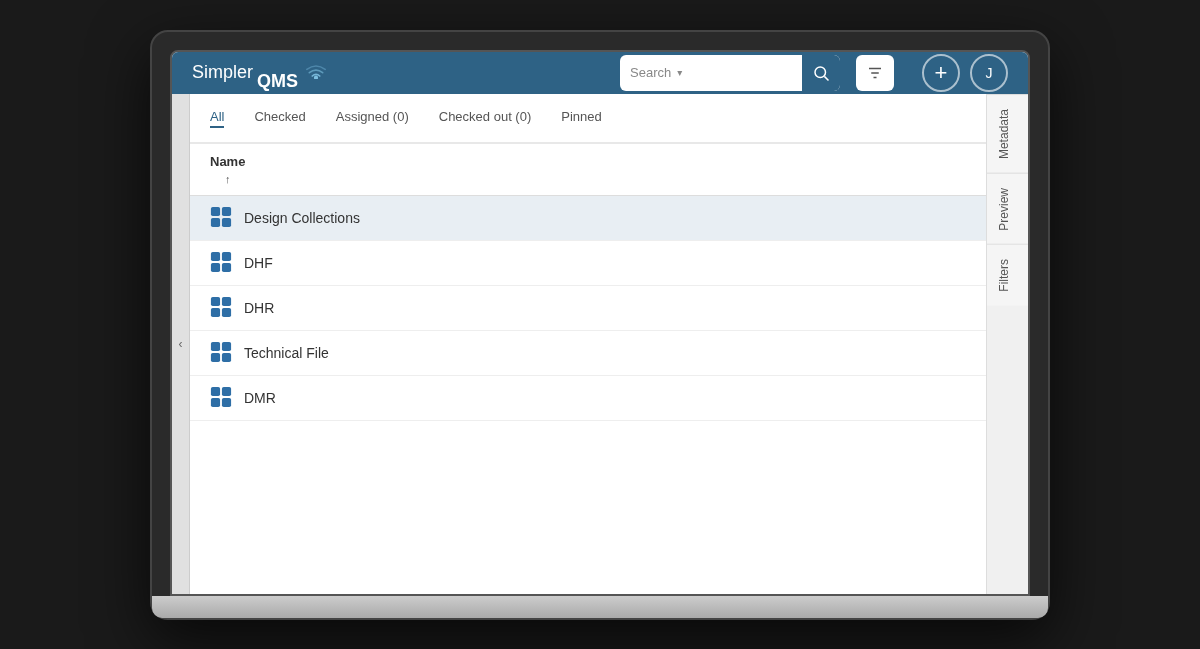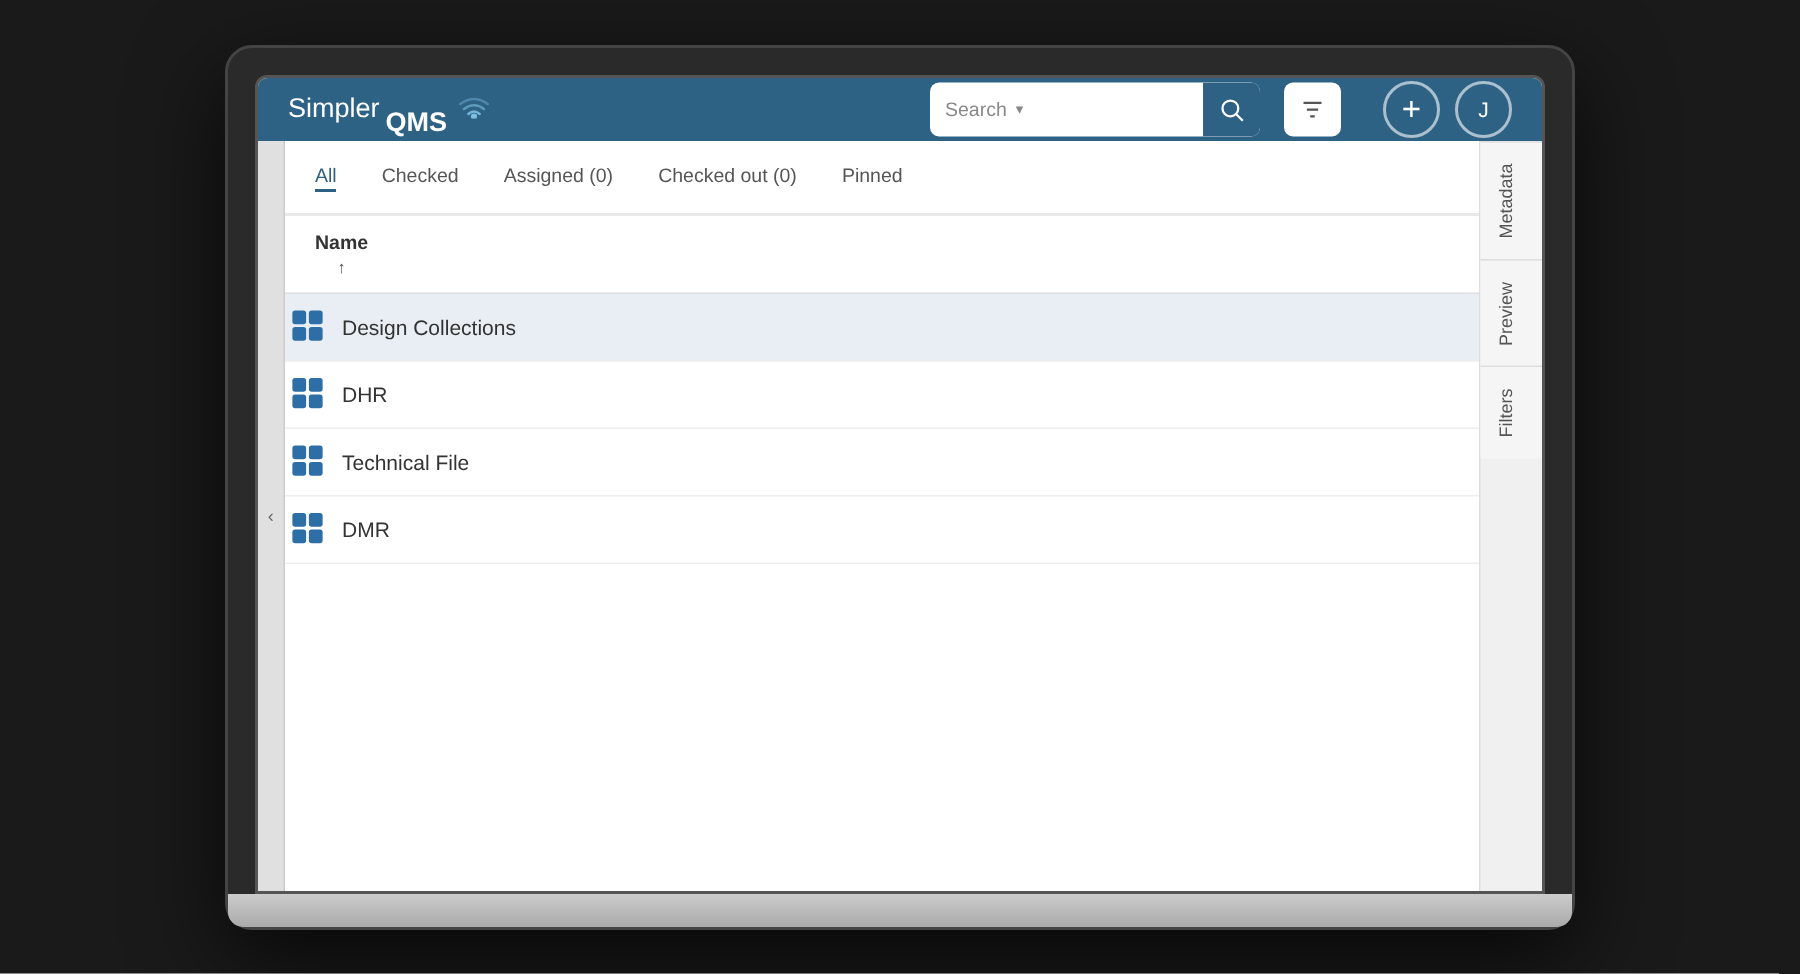--- a/index.html
+++ b/index.html
@@ -251,21 +251,21 @@
     }
 
     .sort-arrow {
       font-size: 11px;
       color: #555;
     }
 
     .table-row {
       display: flex;
       align-items: center;
-      padding: 10px 4px;
+      padding: 10px 20px;
       border-bottom: 1px solid #eee;
       cursor: pointer;
       gap: 10px;
     }
 
     .table-row.selected {
       background: #e8eef3;
     }
 
     .folder-icon {
@@ -385,54 +385,65 @@
               <svg viewBox="0 0 24 24" fill="none">
                 <rect x="1" y="1" width="10" height="10" rx="2" fill="#2e6ea6"></rect>
                 <rect x="13" y="1" width="10" height="10" rx="2" fill="#2e6ea6"></rect>
                 <rect x="1" y="13" width="10" height="10" rx="2" fill="#2e6ea6"></rect>
                 <rect x="13" y="13" width="10" height="10" rx="2" fill="#2e6ea6"></rect>
               </svg>
             </div>
             <span class="row-label">Design Collections</span>
           </div>
 
-
           <div class="table-row">
             <div class="folder-icon grid-icon">
               <svg viewBox="0 0 24 24" fill="none">
                 <rect x="1" y="1" width="10" height="10" rx="2" fill="#2e6ea6"></rect>
                 <rect x="13" y="1" width="10" height="10" rx="2" fill="#2e6ea6"></rect>
                 <rect x="1" y="13" width="10" height="10" rx="2" fill="#2e6ea6"></rect>
                 <rect x="13" y="13" width="10" height="10" rx="2" fill="#2e6ea6"></rect>
               </svg>
             </div>
-            <span class="row-label">DHR</span>
+            <span class="row-label">DHF</span>
           </div>
 
           <div class="table-row">
             <div class="folder-icon grid-icon">
               <svg viewBox="0 0 24 24" fill="none">
                 <rect x="1" y="1" width="10" height="10" rx="2" fill="#2e6ea6"></rect>
                 <rect x="13" y="1" width="10" height="10" rx="2" fill="#2e6ea6"></rect>
                 <rect x="1" y="13" width="10" height="10" rx="2" fill="#2e6ea6"></rect>
                 <rect x="13" y="13" width="10" height="10" rx="2" fill="#2e6ea6"></rect>
               </svg>
             </div>
-            <span class="row-label">Technical File</span>
+            <span class="row-label">DHR</span>
           </div>
 
           <div class="table-row">
             <div class="folder-icon grid-icon">
               <svg viewBox="0 0 24 24" fill="none">
                 <rect x="1" y="1" width="10" height="10" rx="2" fill="#2e6ea6"></rect>
                 <rect x="13" y="1" width="10" height="10" rx="2" fill="#2e6ea6"></rect>
                 <rect x="1" y="13" width="10" height="10" rx="2" fill="#2e6ea6"></rect>
                 <rect x="13" y="13" width="10" height="10" rx="2" fill="#2e6ea6"></rect>
               </svg>
             </div>
+            <span class="row-label">Technical File</span>
+          </div>
+
+          <div class="table-row">
+            <div class="folder-icon grid-icon">
+              <svg viewBox="0 0 24 24" fill="none">
+                <rect x="1" y="1" width="10" height="10" rx="2" fill="#2e6ea6"></rect>
+                <rect x="13" y="1" width="10" height="10" rx="2" fill="#2e6ea6"></rect>
+                <rect x="1" y="13" width="10" height="10" rx="2" fill="#2e6ea6"></rect>
+                <rect x="13" y="13" width="10" height="10" rx="2" fill="#2e6ea6"></rect>
+              </svg>
+            </div>
             <span class="row-label">DMR</span>
           </div>
 
         </div>
       </div>
 
       <div class="right-panels">
         <div class="side-panel-tab">Metadata</div>
         <div class="side-panel-tab">Preview</div>
         <div class="side-panel-tab">Filters</div>

